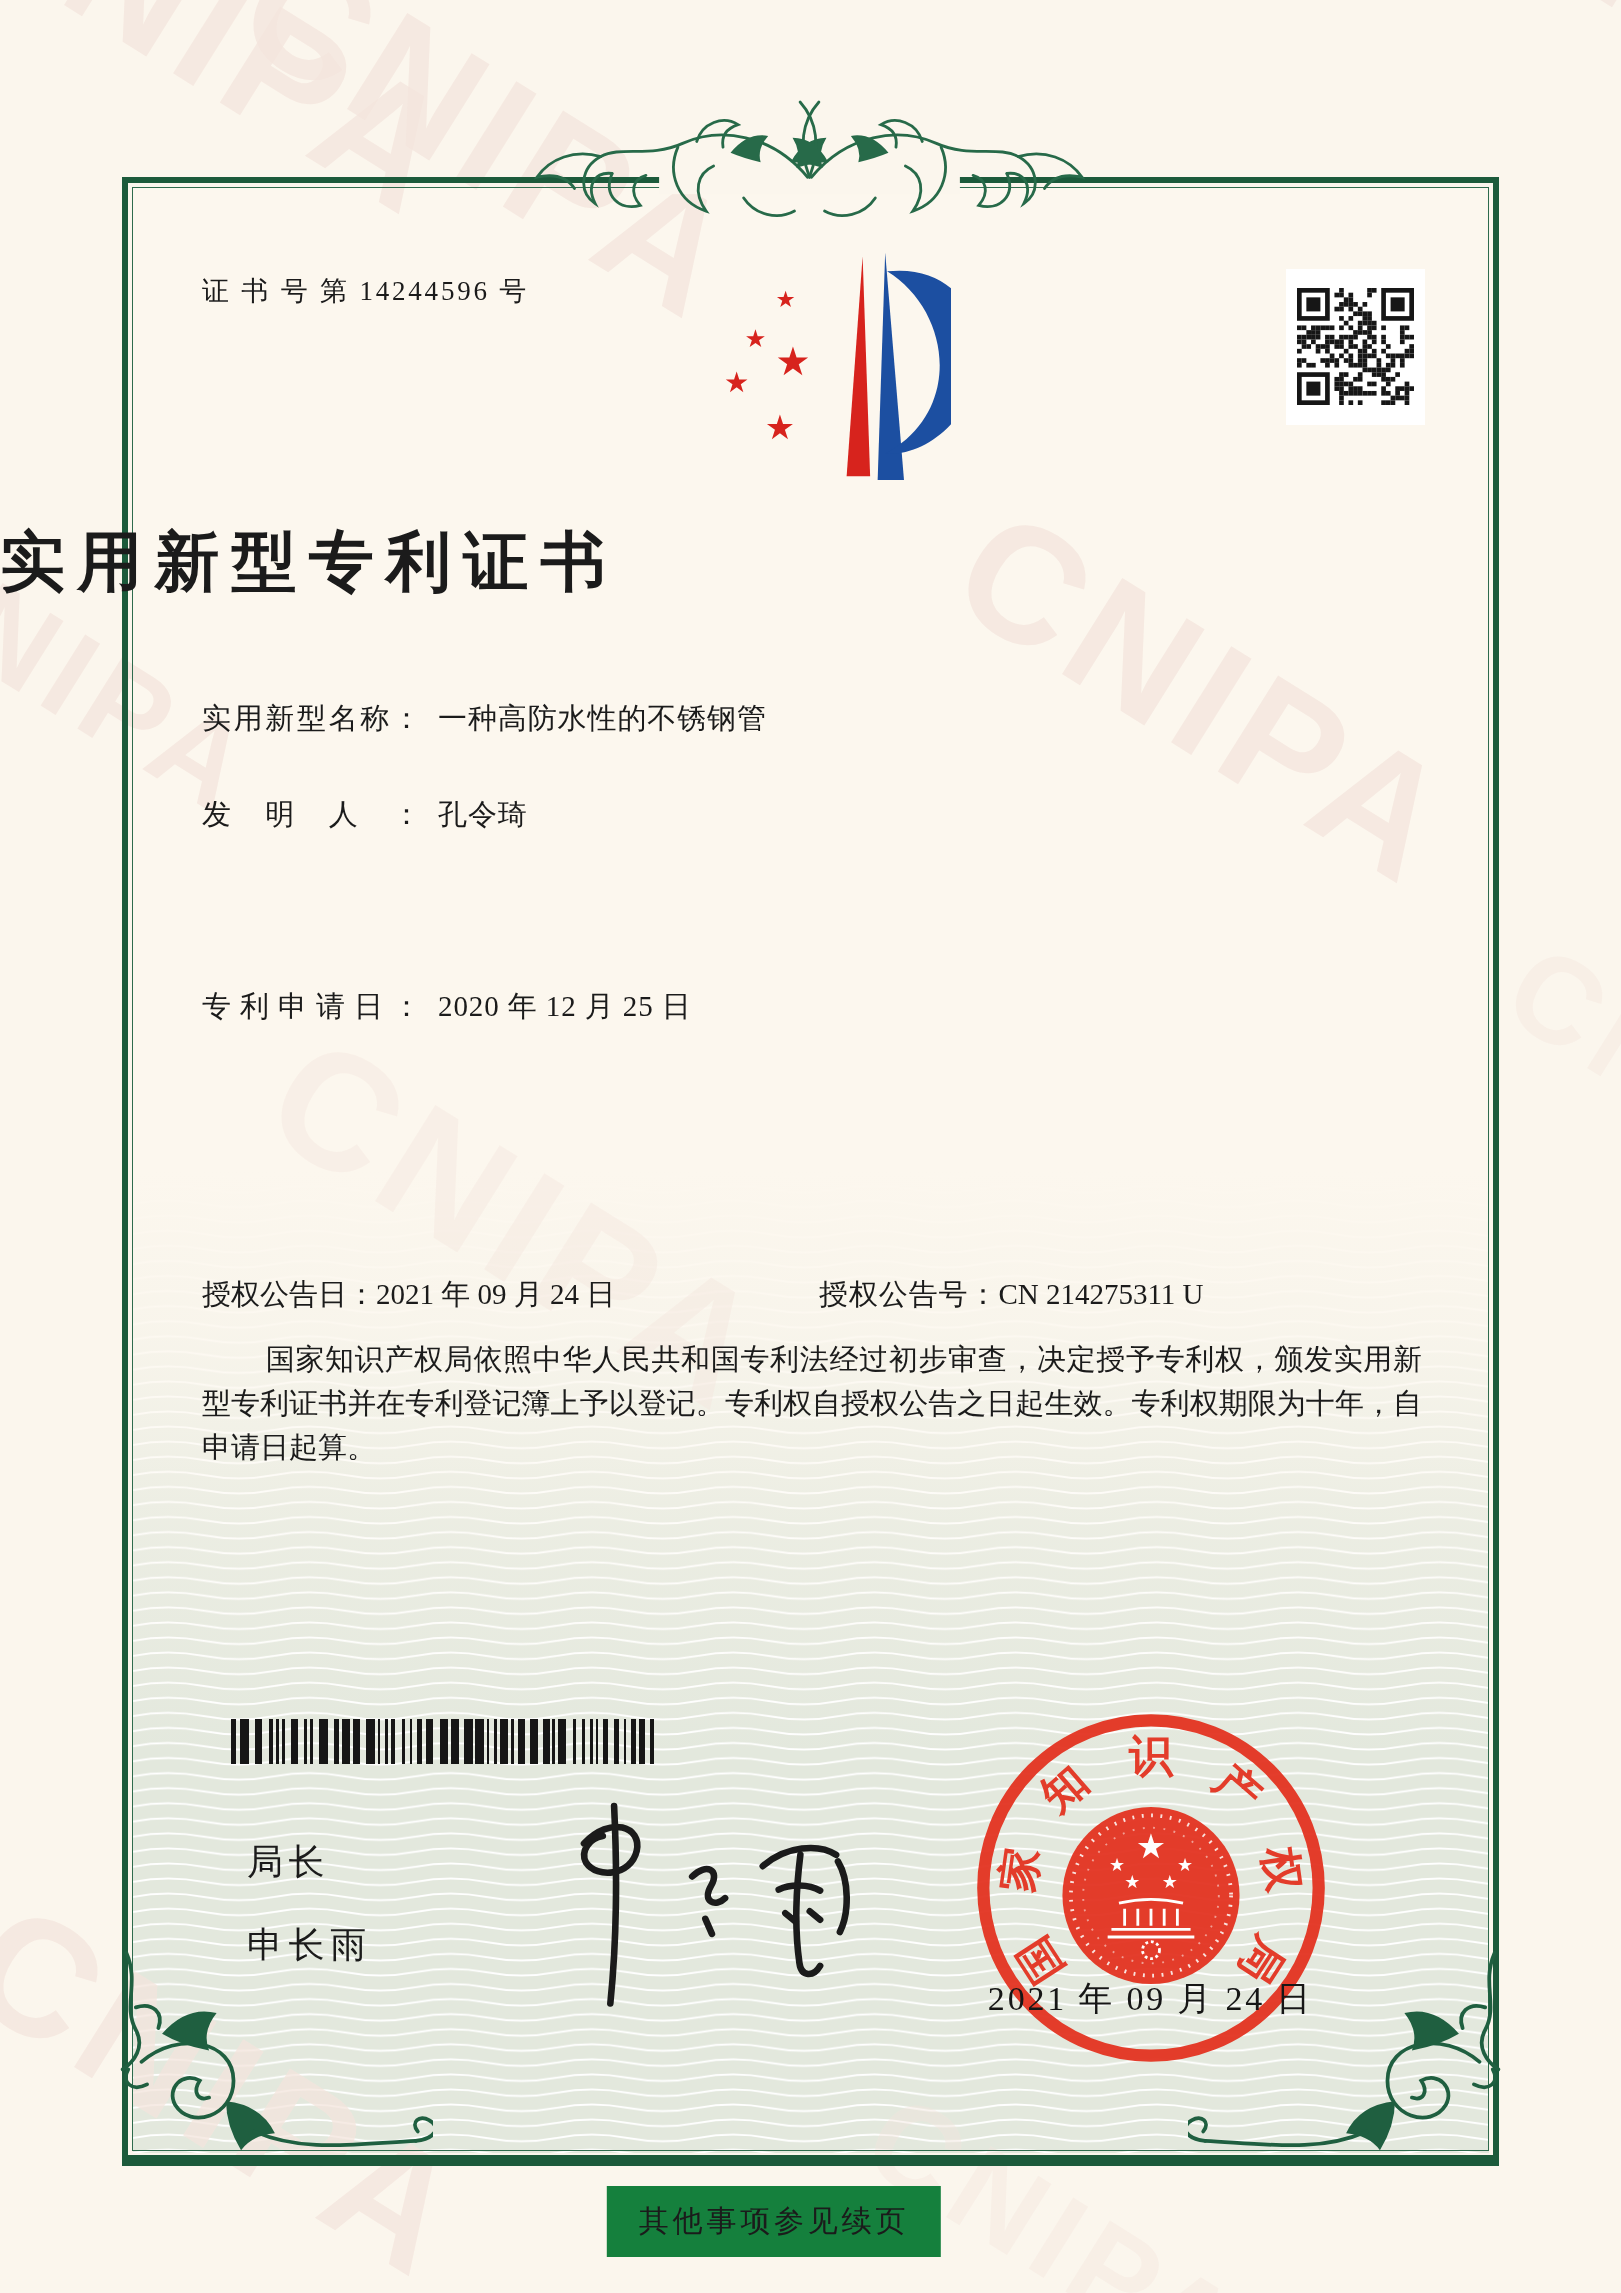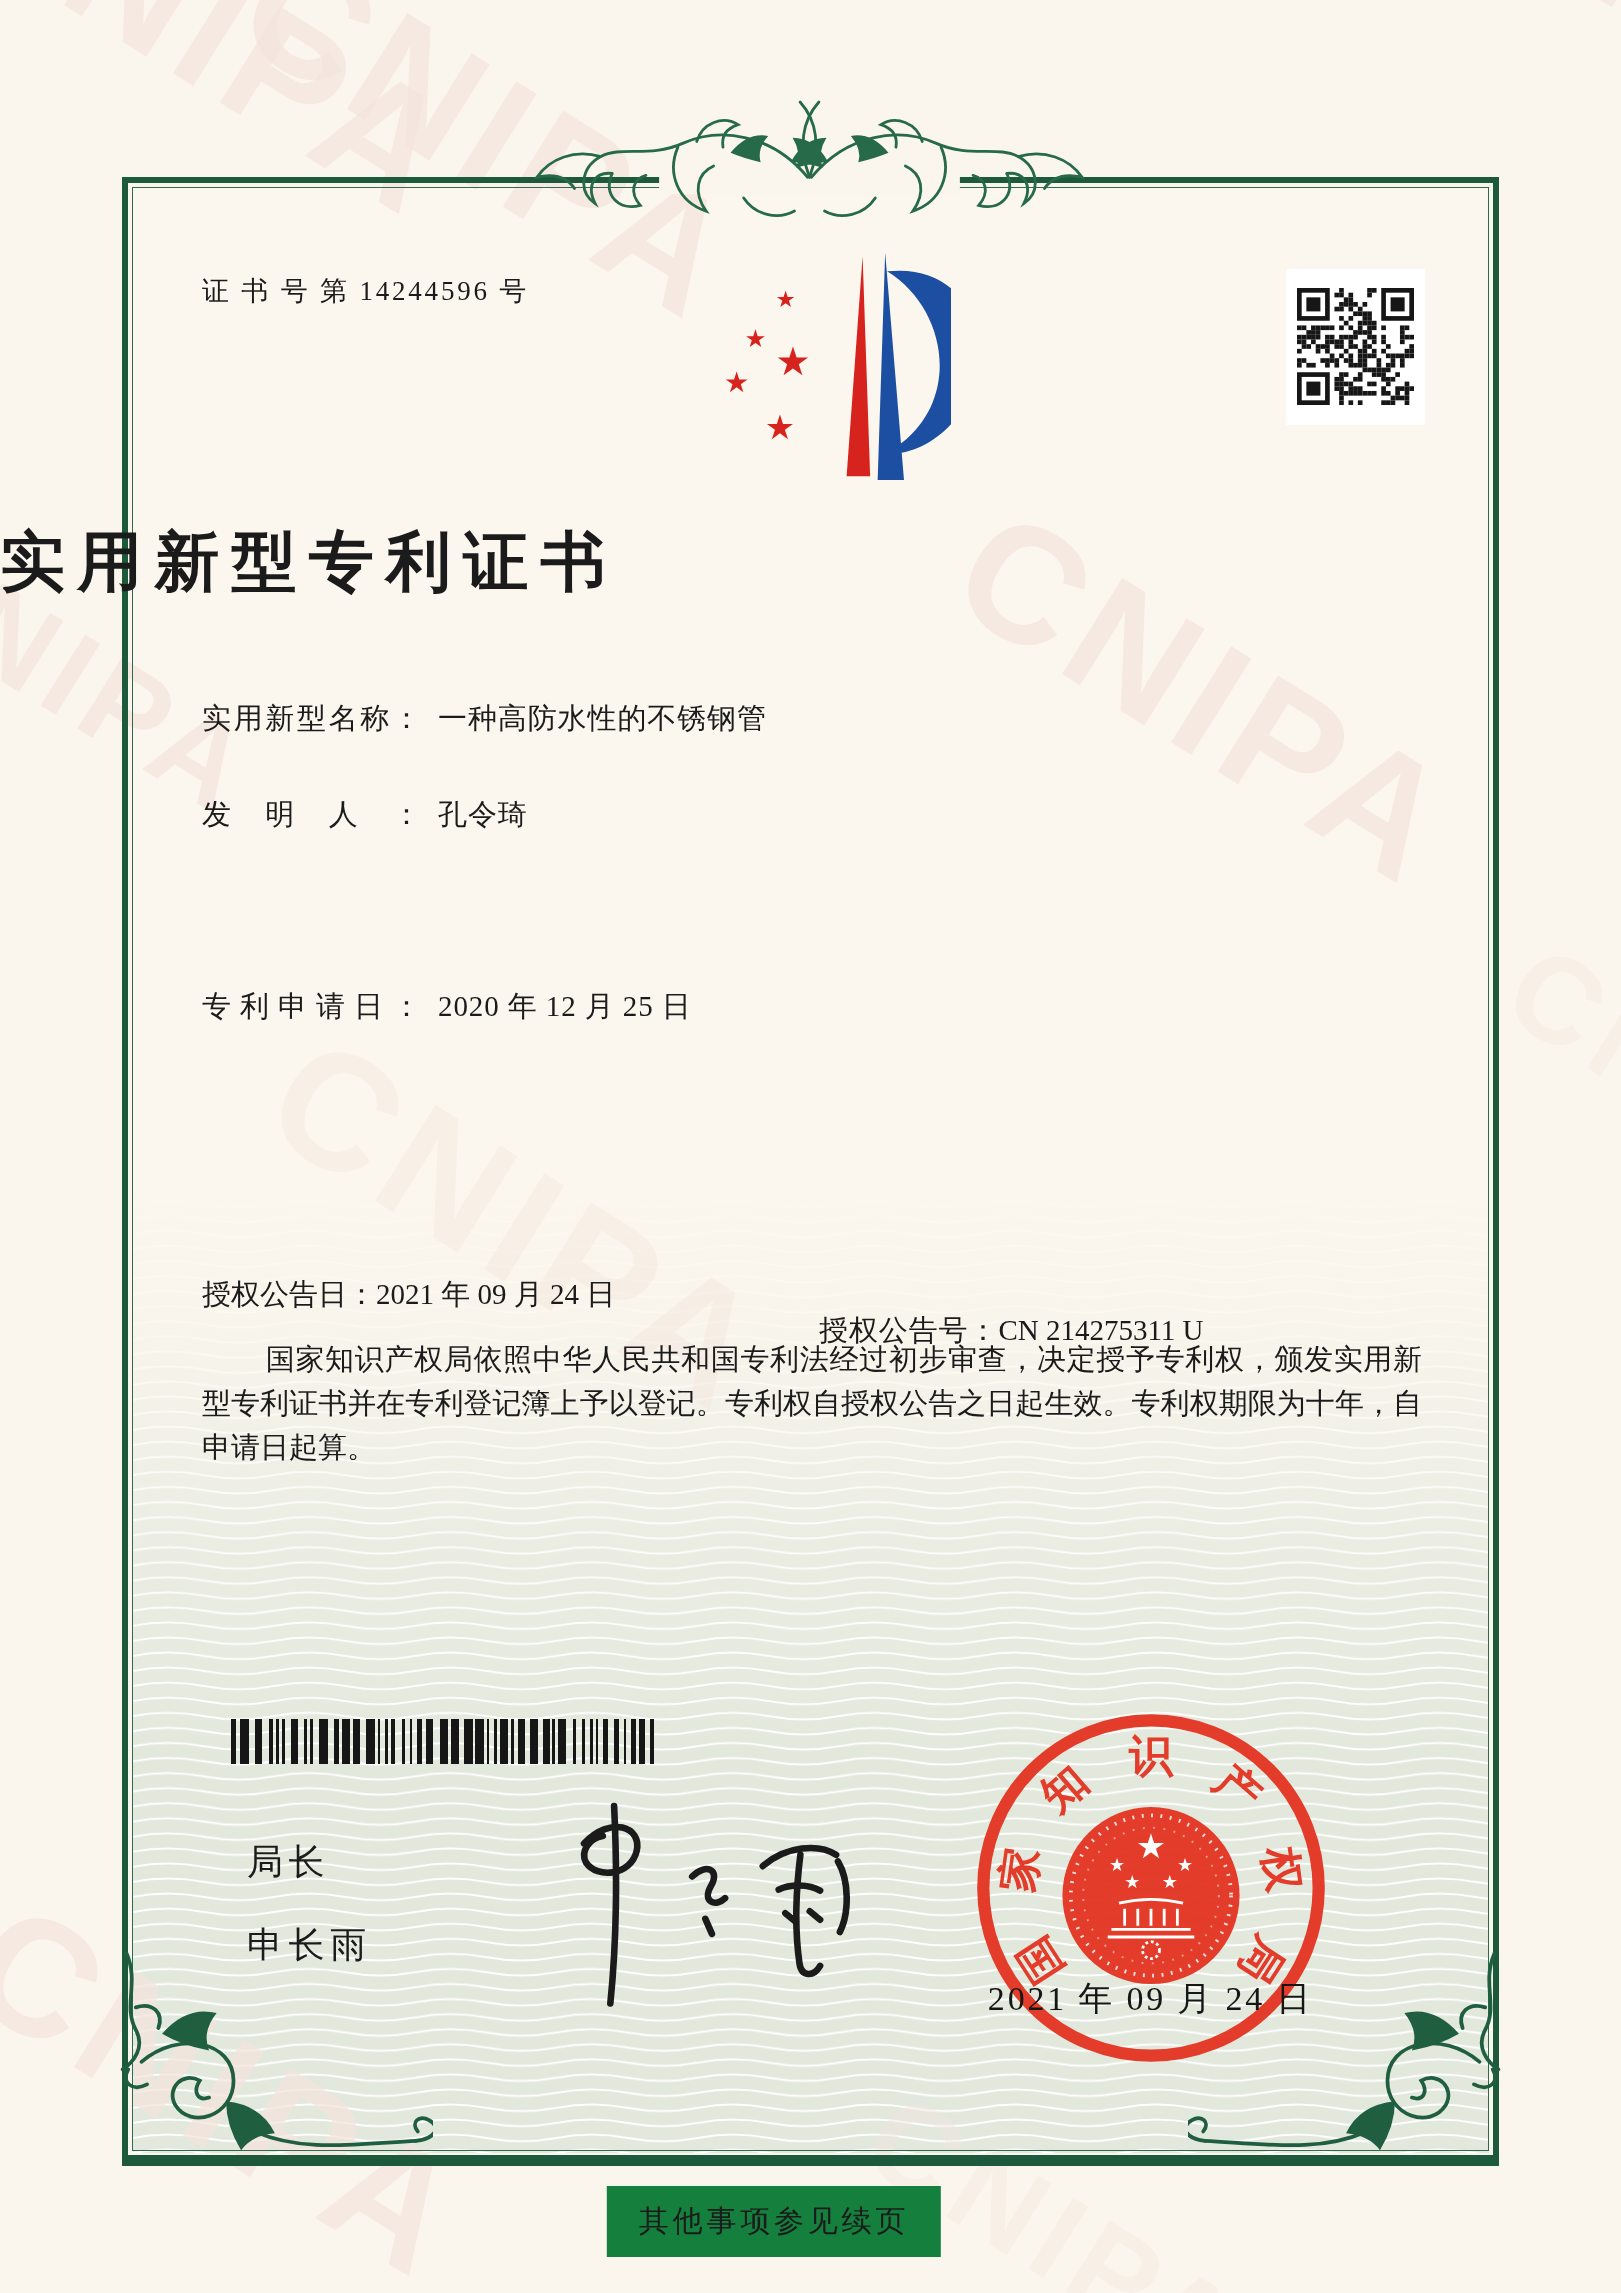--- a/index.html
+++ b/index.html
@@ -43,21 +43,21 @@
   }
   .qr-box{position:absolute;left:1286px;top:269px;width:139px;height:156px;background:#ffffff;}
   .qr-box svg{position:absolute;left:11.3px;top:19px;}
   .field-row{position:absolute;left:202px;font-size:29px;white-space:nowrap;}
   .flabel{
     display:inline-block;width:219px;
     text-align:justify;text-align-last:justify;
     vertical-align:top;
   }
   .fvalue{margin-left:17px;letter-spacing:0.9px;}
-  .grant2{position:absolute;left:617px;top:0;margin-top:36px;}
+  .grant2{position:absolute;left:617px;top:0;}
   .grant2 .glabel{letter-spacing:0.9px;}
   .body-text{
     position:absolute;left:202px;top:1337px;width:1220px;
     font-size:29px;line-height:44px;text-align:justify;
   }
   .body-text p{margin:0;text-indent:2.2em;}
   .barcode{
     position:absolute;left:231px;top:1719px;width:431px;height:45px;
     font-size:0;white-space:nowrap;overflow:hidden;
   }

